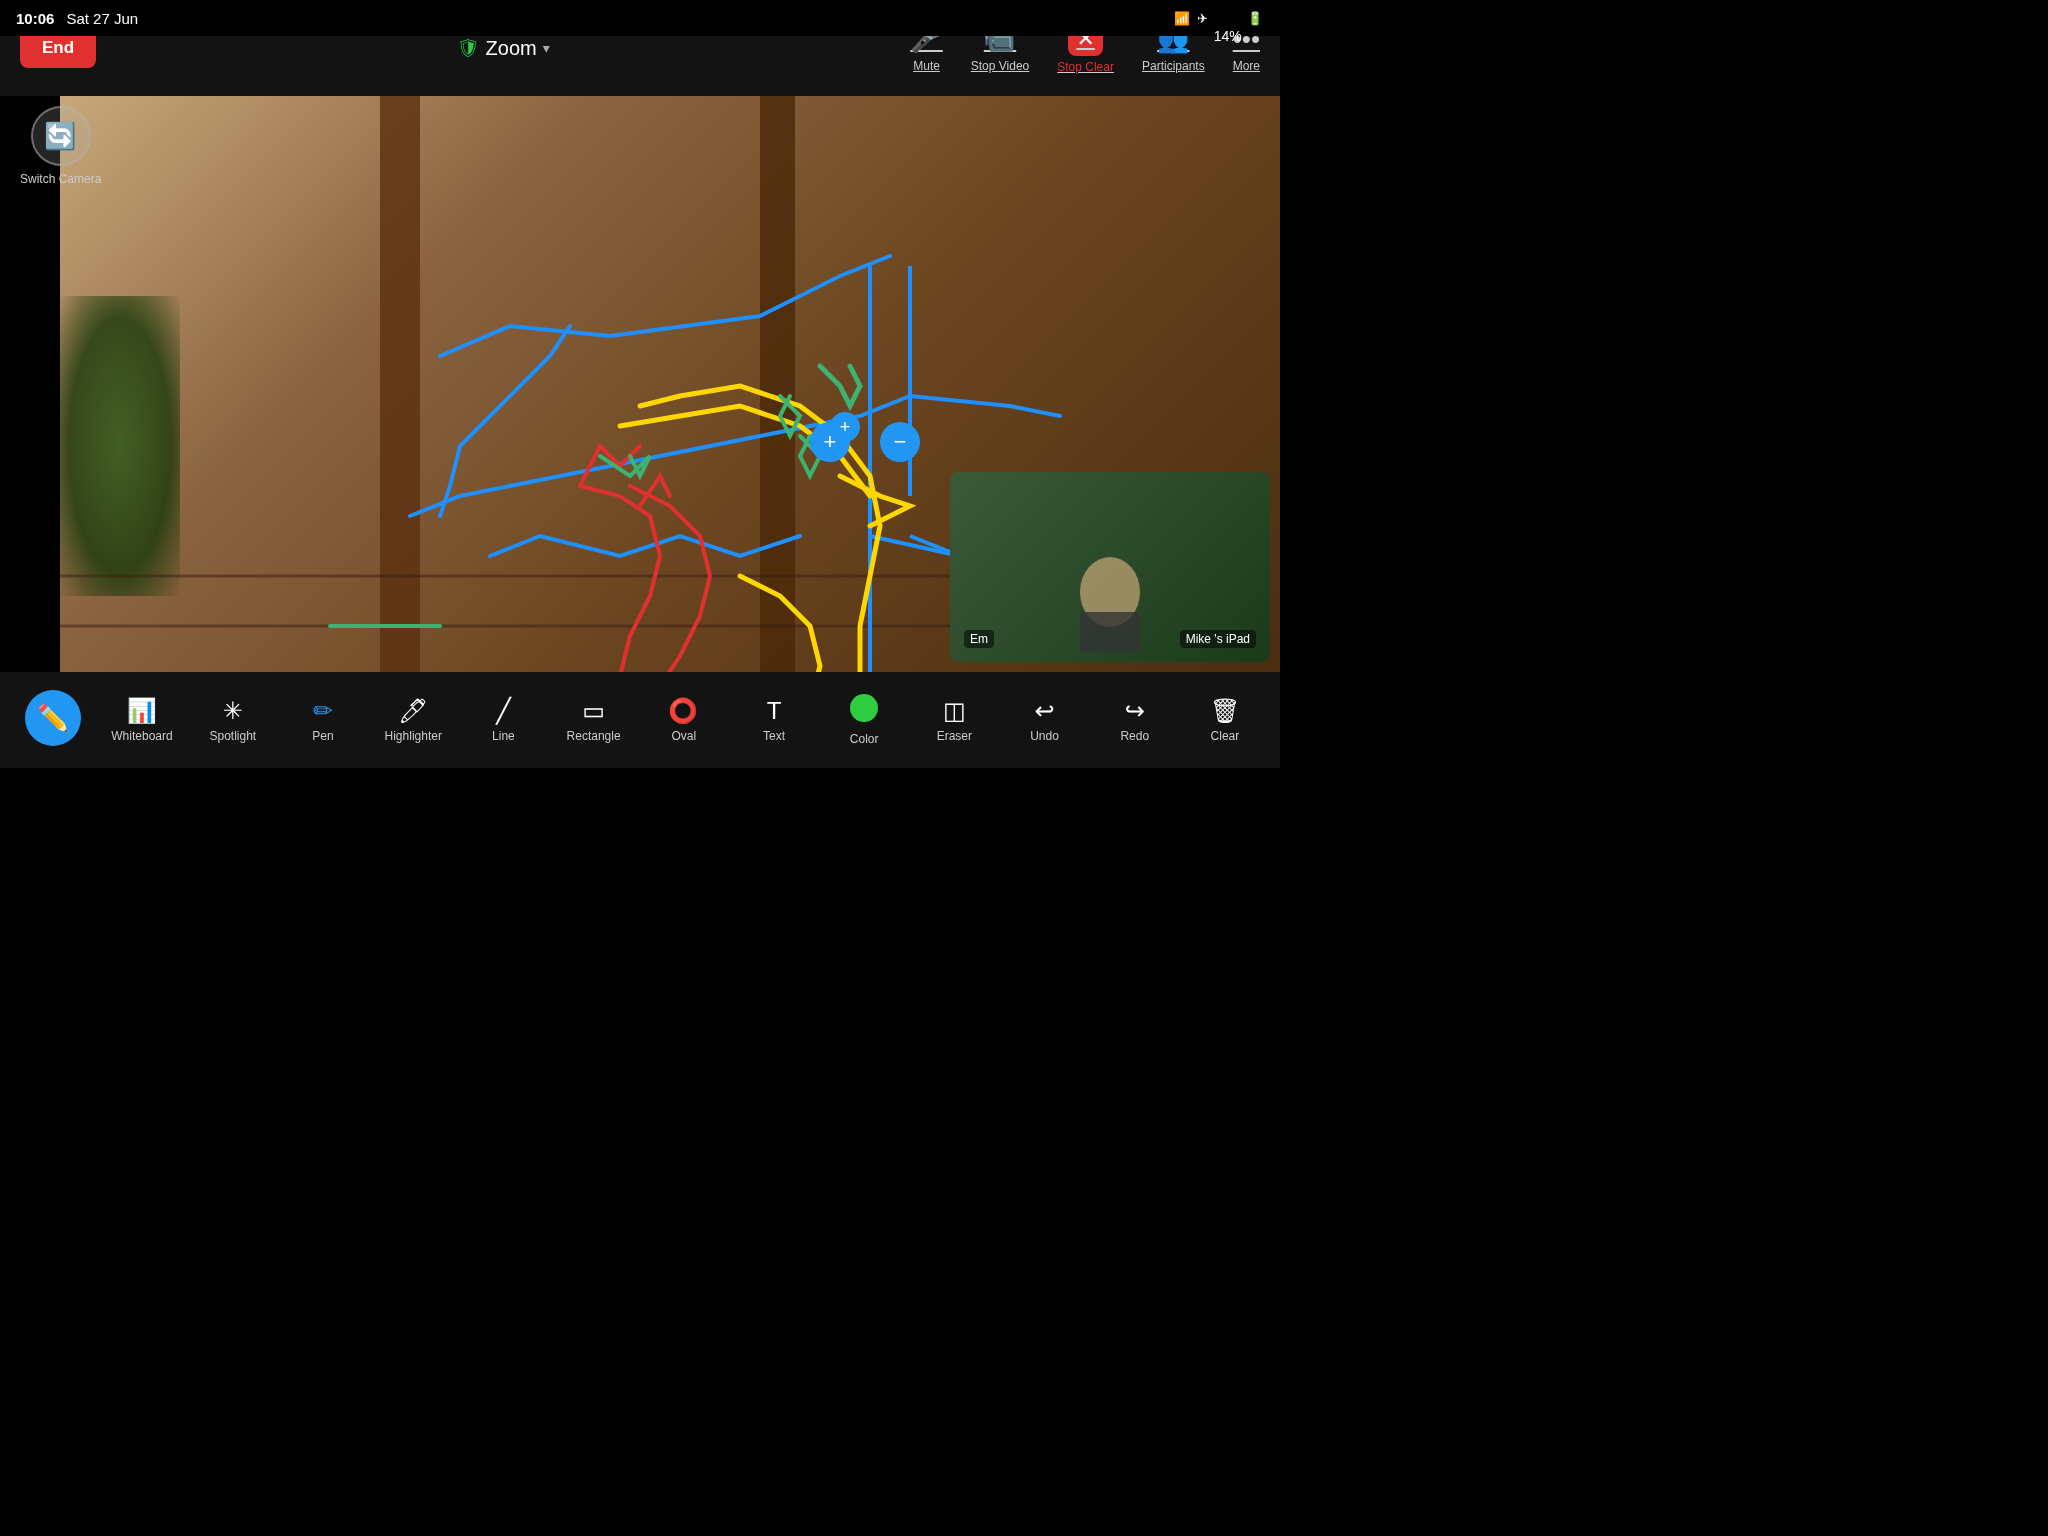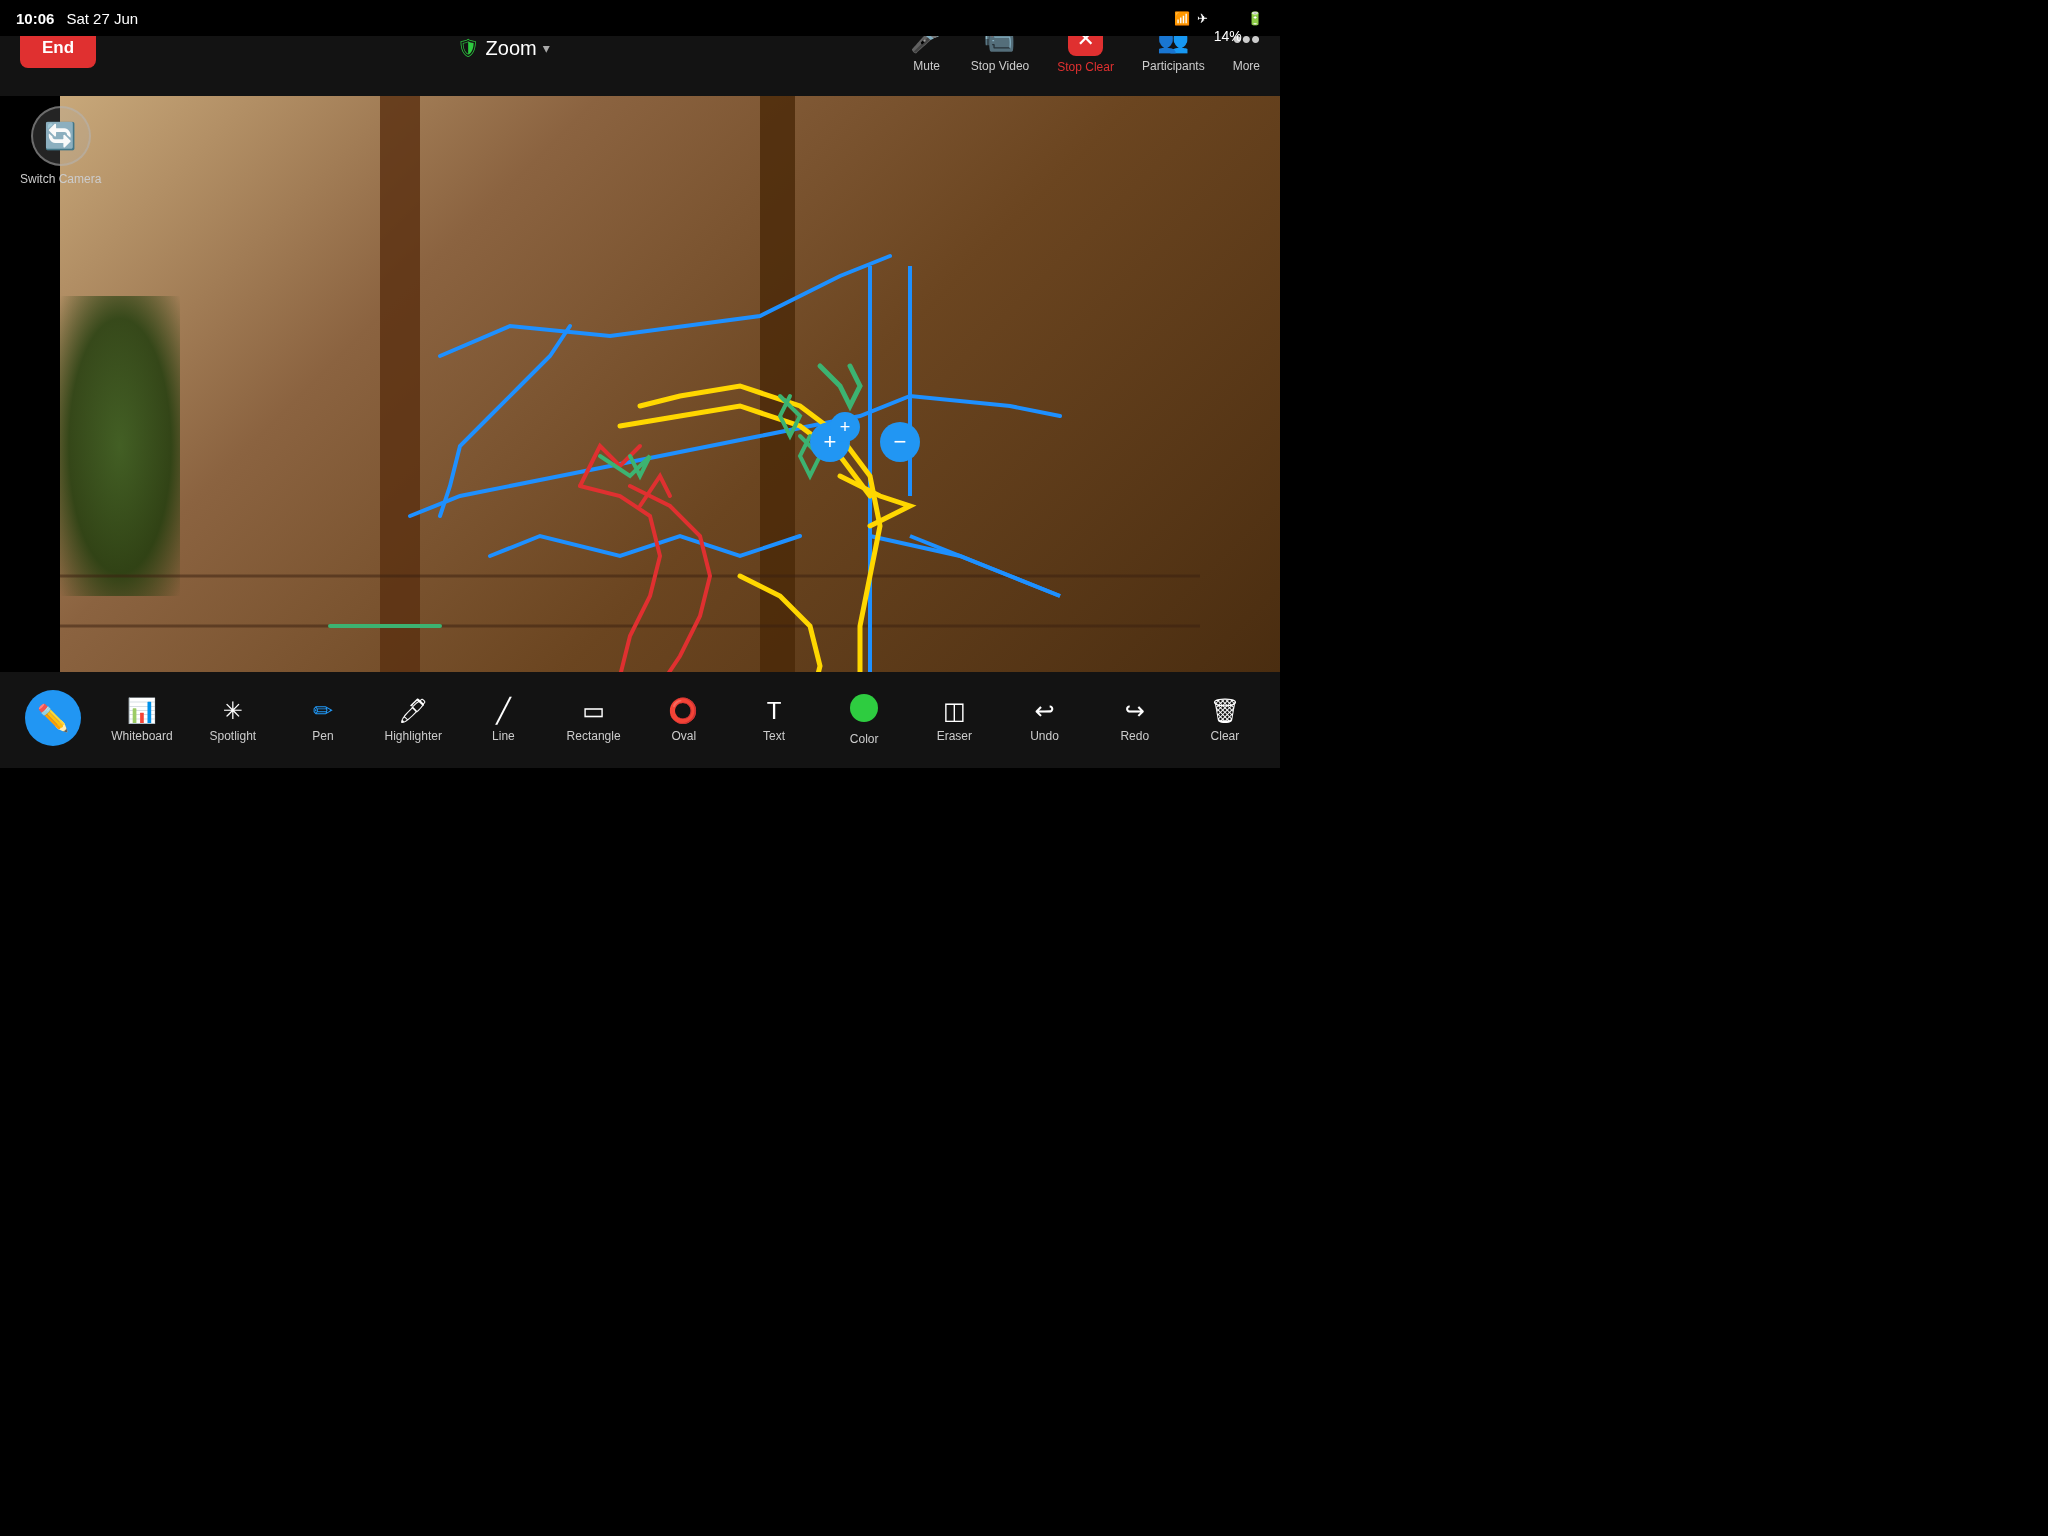--- a/index.html
+++ b/index.html
@@ -93,20 +93,21 @@
     }
     .toolbar-btn {
       display: flex;
       flex-direction: column;
       align-items: center;
       gap: 4px;
       color: #ccc;
       cursor: pointer;
       background: none;
       border: none;
+      text-decoration: underline;
     }
     .toolbar-btn .icon {
       font-size: 26px;
     }
     .toolbar-btn .label {
       font-size: 12px;
       color: #ccc;
     }
     .toolbar-btn.stop-share .icon {
       background: #e03030;
@@ -422,20 +423,30 @@
     <polyline points="540,360 570,380 590,360 580,380 570,360" fill="none" stroke="#3cb371" stroke-width="4" stroke-linecap="round"></polyline>
     <polyline points="720,300 740,320 730,340 720,320 730,300" fill="none" stroke="#3cb371" stroke-width="4" stroke-linecap="round"></polyline>
     <polyline points="740,340 760,360 750,380 740,360 750,340" fill="none" stroke="#3cb371" stroke-width="4" stroke-linecap="round"></polyline>
     <polyline points="760,270 780,290 790,310 800,290 790,270" fill="none" stroke="#3cb371" stroke-width="5" stroke-linecap="round"></polyline>
   </svg>
 
   <div id="zoom-plus">+</div>
   <div id="zoom-plus-small" style="bottom:230px;right:420px;">+</div>
   <div id="zoom-minus">−</div>
 
+  <div id="thumbnail-video">
+    <div id="thumbnail-bg"></div>
+
+    <svg style="position:absolute;inset:0;width:100%;height:100%;">
+      <ellipse cx="160" cy="120" rx="30" ry="35" fill="#c8a87a" opacity="0.7"></ellipse>
+      <rect x="130" y="140" width="60" height="40" rx="4" fill="#333" opacity="0.8"></rect>
+    </svg>
+    <div id="thumbnail-em">Em</div>
+    <div id="thumbnail-label">Mike 's iPad</div>
+  </div>
 </div>
 
 <div id="bottom-toolbar">
 
   <div style="display:flex;flex-direction:column;align-items:center;gap:2px;">
     <button id="pen-fab">✏️</button>
   </div>
 
   <button class="bottom-btn">
     <span class="icon">📊</span>

